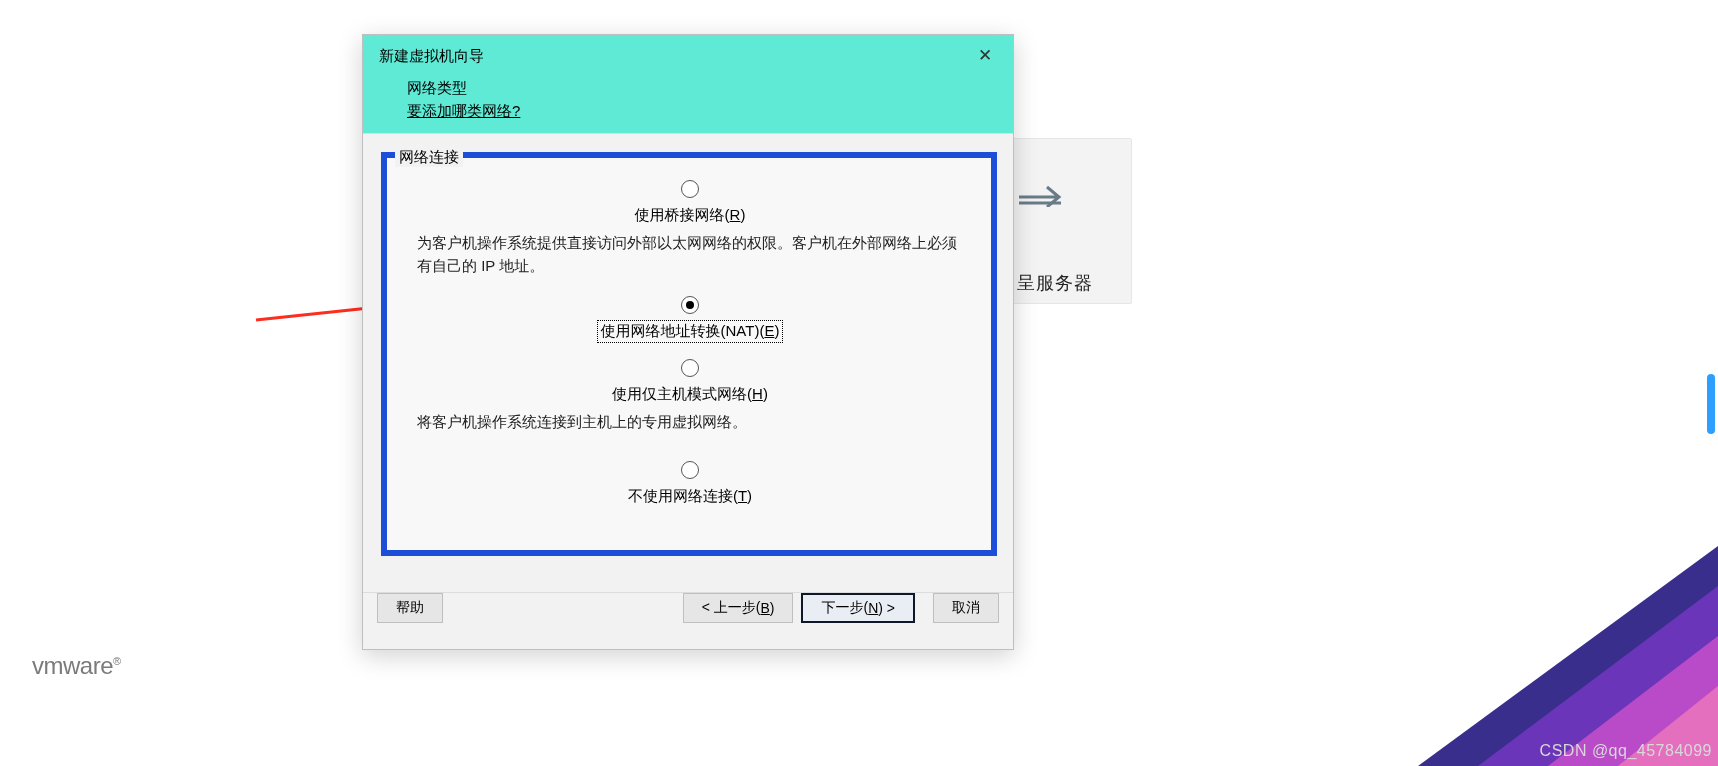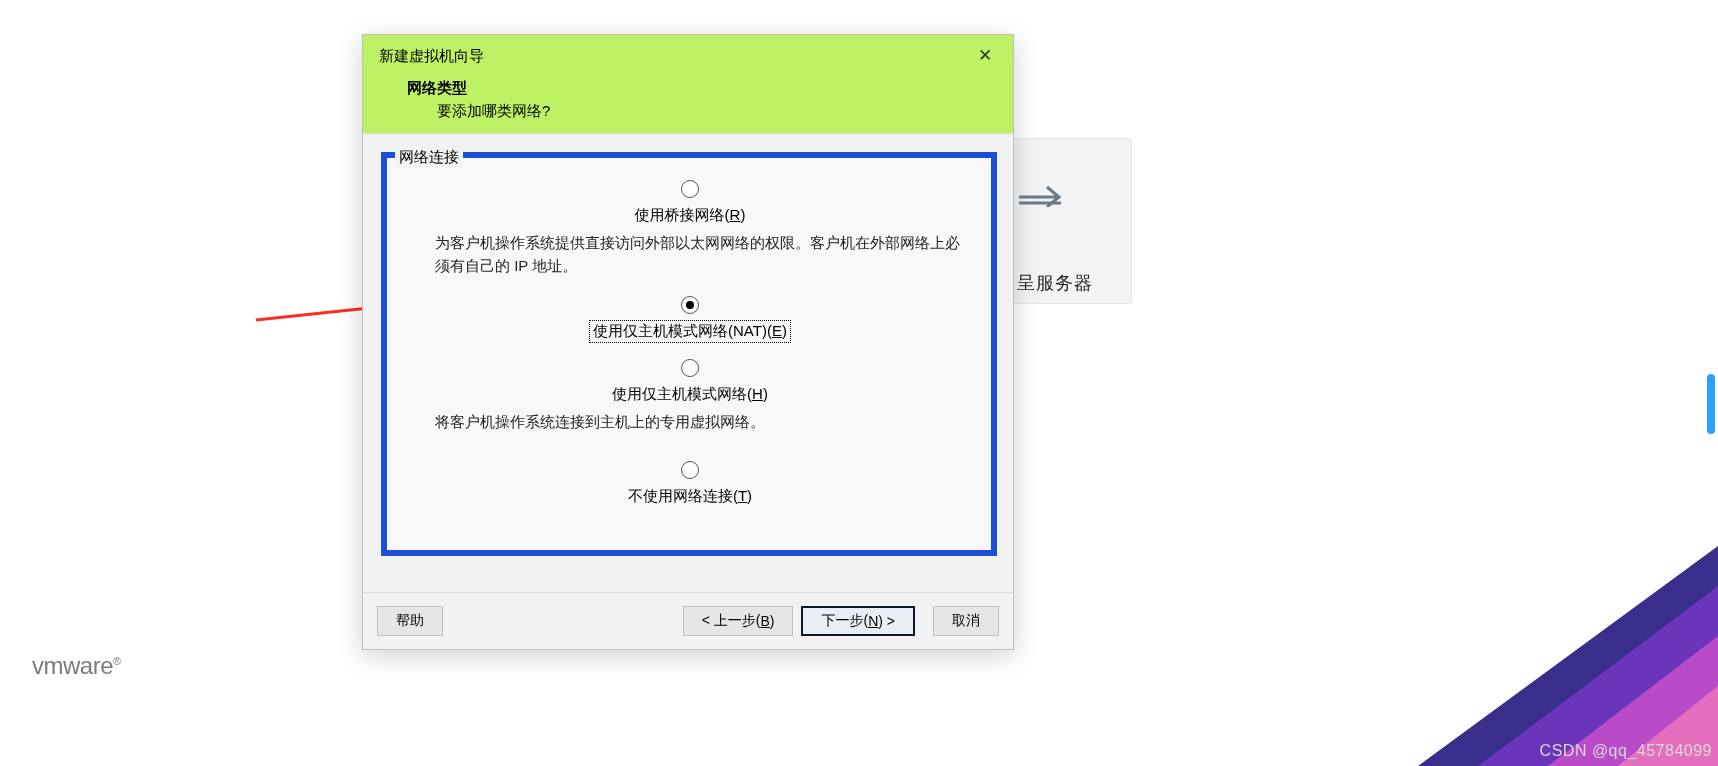--- a/index.html
+++ b/index.html
@@ -76,21 +76,21 @@
     pointer-events: none;
   }
 
   
   .wizard {
     position: absolute;
     left: 362px;
     top: 34px;
     width: 650px;
     height: 614px;
-    background: #bef264;
+    background: #5eead4;
     border: 1px solid #bfbfbf;
     box-shadow: 0 6px 24px rgba(0,0,0,.18);
     display: flex;
     flex-direction: column;
   }
   .wizard-titlebar {
     height: 42px;
     display: flex;
     align-items: center;
     justify-content: space-between;
@@ -104,26 +104,26 @@
     line-height: 36px;
     font-size: 17px;
     color: #333;
     cursor: pointer;
   }
   .wizard-header {
     padding: 2px 16px 12px 44px;
   }
   .wizard-header .heading {
     font-size: 15px;
-    font-weight: 700;
+    font-weight: 400;
     margin-bottom: 4px;
   }
   .wizard-header .sub {
     font-size: 15px;
-    margin-left: 30px;
+    text-decoration: underline;
   }
 
   
   .wizard-body {
     flex: 1;
     background: #f2f2f2;
     border-top: 1px solid #dcdcdc;
     padding: 18px 16px 0 18px;
   }
 
@@ -173,34 +173,34 @@
   .opt-label {
     font-size: 15px;
   }
   .opt-label .mn { text-decoration: underline; }
   .opt-label.focus {
     outline: 1px dotted #000;
     outline-offset: 1px;
     padding: 0 2px;
   }
   .opt-desc {
-    margin: 6px 0 0 26px;
+    margin: 6px 0 0 8px;
     font-size: 15px;
     line-height: 1.55;
     color: #222;
     max-width: 560px;
   }
 
   
   .wizard-footer {
     height: 56px;
     border-top: 1px solid #dcdcdc;
     background: #f2f2f2;
     display: flex;
-    align-items: center;
+    align-items: flex-start;
     padding: 0 14px;
     gap: 8px;
   }
   .btn {
     height: 30px;
     padding: 0 18px;
     font-size: 14px;
     background: #e6e6e6;
     border: 1px solid #bfbfbf;
     cursor: pointer;
@@ -289,21 +289,21 @@
         <div class="opt-row">
           <span class="radio"></span>
           <span class="opt-label"><span>使用桥接网络(</span><span class="mn">R</span><span>)</span></span>
         </div>
         <div class="opt-desc">为客户机操作系统提供直接访问外部以太网网络的权限。客户机在外部网络上必须有自己的 IP 地址。</div>
       </div>
 
       <div class="opt">
         <div class="opt-row">
           <span class="radio checked"></span>
-          <span class="opt-label focus"><span>使用仅主机模式网络(NAT)(</span><span class="mn">E</span><span>)</span></span>
+          <span class="opt-label focus"><span>使用网络地址转换(NAT)(</span><span class="mn">E</span><span>)</span></span>
         </div>
       </div>
 
       <div class="opt">
         <div class="opt-row">
           <span class="radio"></span>
           <span class="opt-label"><span>使用仅主机模式网络(</span><span class="mn">H</span><span>)</span></span>
         </div>
         <div class="opt-desc">将客户机操作系统连接到主机上的专用虚拟网络。</div>
       </div>

